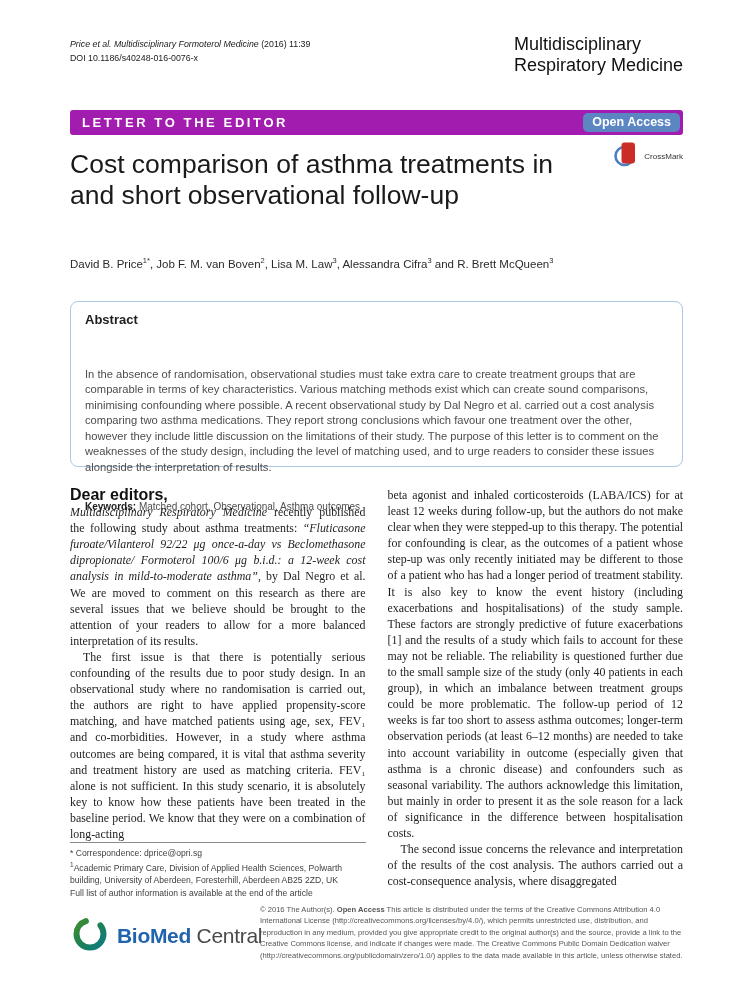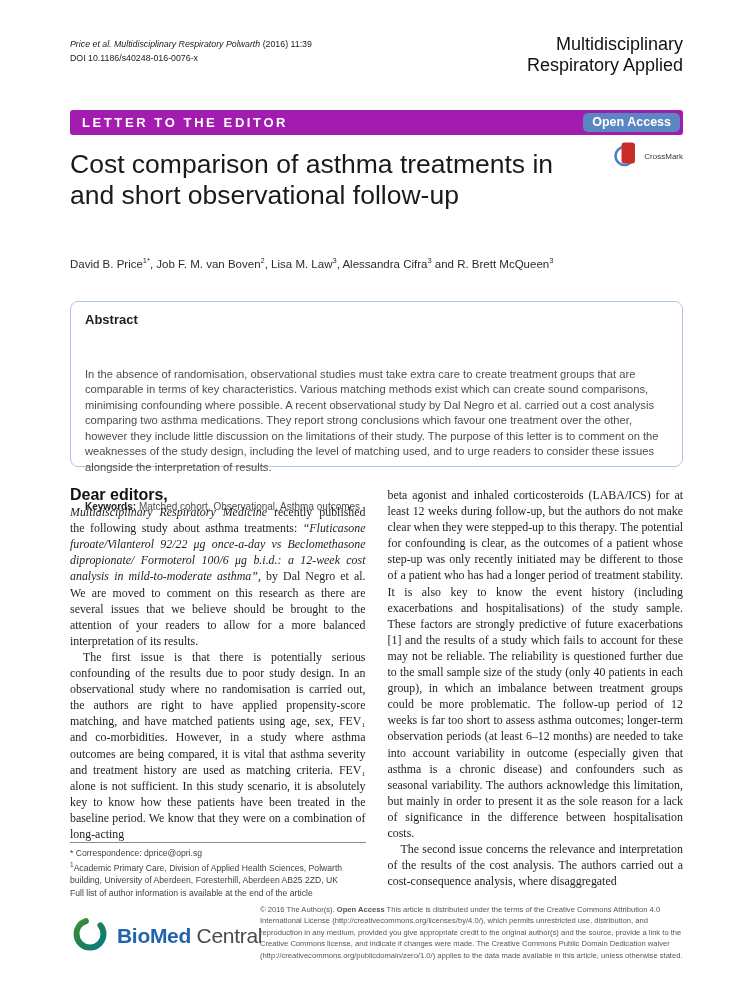--- a/index.html
+++ b/index.html
@@ -3,21 +3,21 @@
 <meta charset="utf-8">
 <style>
   * { margin:0; padding:0; box-sizing:border-box; }
   html,body { background:#ffffff; }
   body { width:753px; height:1000px; font-family:"Liberation Sans", sans-serif; position:relative; }
   .page { position:relative; width:753px; height:1000px; background:#fff; overflow:hidden; }
   .it { font-style:italic; }
 
   
   .citation { position:absolute; left:70px; top:38px; font-size:8.8px; line-height:1.55; color:#1a1a1a; }
-  .journal-name { position:absolute; right:70px; top:34px; text-align:right; font-size:18px; line-height:1.15; color:#111; }
+  .journal-name { position:absolute; right:70px; top:34px; font-size:18px; line-height:1.15; color:#111; }
 
   
   .banner { position:absolute; left:70px; top:110px; width:613px; height:25px; background:#a21caf; border-radius:3px; display:flex; align-items:center; justify-content:space-between; }
   .banner-label { color:#fff; font-weight:bold; font-size:13px; letter-spacing:2.6px; padding-left:12px; }
   .oa-chip { background:#5b86c2; border-radius:5px; color:#fff; font-weight:bold; font-size:12.5px; padding:2px 9px 3px; margin-right:3px; }
 
   
   .title { position:absolute; left:70px; top:149px; color:#1a1a1a; font-size:26.5px; line-height:31px; font-weight:400; white-space:nowrap; }
   .authors { position:absolute; left:70px; top:256px; font-size:11.5px; color:#2b2b2b; }
   .authors sup { font-size:7.5px; }
@@ -52,26 +52,26 @@
   .bmc-biomed { font-weight:bold; color:#2163ad; }
   .bmc-central { color:#4a4a4a; }
   .license { flex:1; font-size:7.6px; line-height:1.5; color:#555; text-align:left; }
 </style>
 </head>
 <body>
 
 <div class="page">
 
   <div class="citation">
-    <div><span class="it">Price et al. Multidisciplinary Respiratory Polwarth</span><span> (2016) 11:39</span></div>
+    <div><span class="it">Price et al. Multidisciplinary Formoterol Medicine</span><span> (2016) 11:39</span></div>
     <div>DOI 10.1186/s40248-016-0076-x</div>
   </div>
   <div class="journal-name">
     <div>Multidisciplinary</div>
-    <div>Respiratory Applied</div>
+    <div>Respiratory Medicine</div>
   </div>
 
   <div class="banner">
     <span class="banner-label">LETTER TO THE EDITOR</span>
     <span class="oa-chip">Open Access</span>
   </div>
 
   <div class="title">
     <div>Cost comparison of asthma treatments in</div>
     <div>and short observational follow-up</div>

